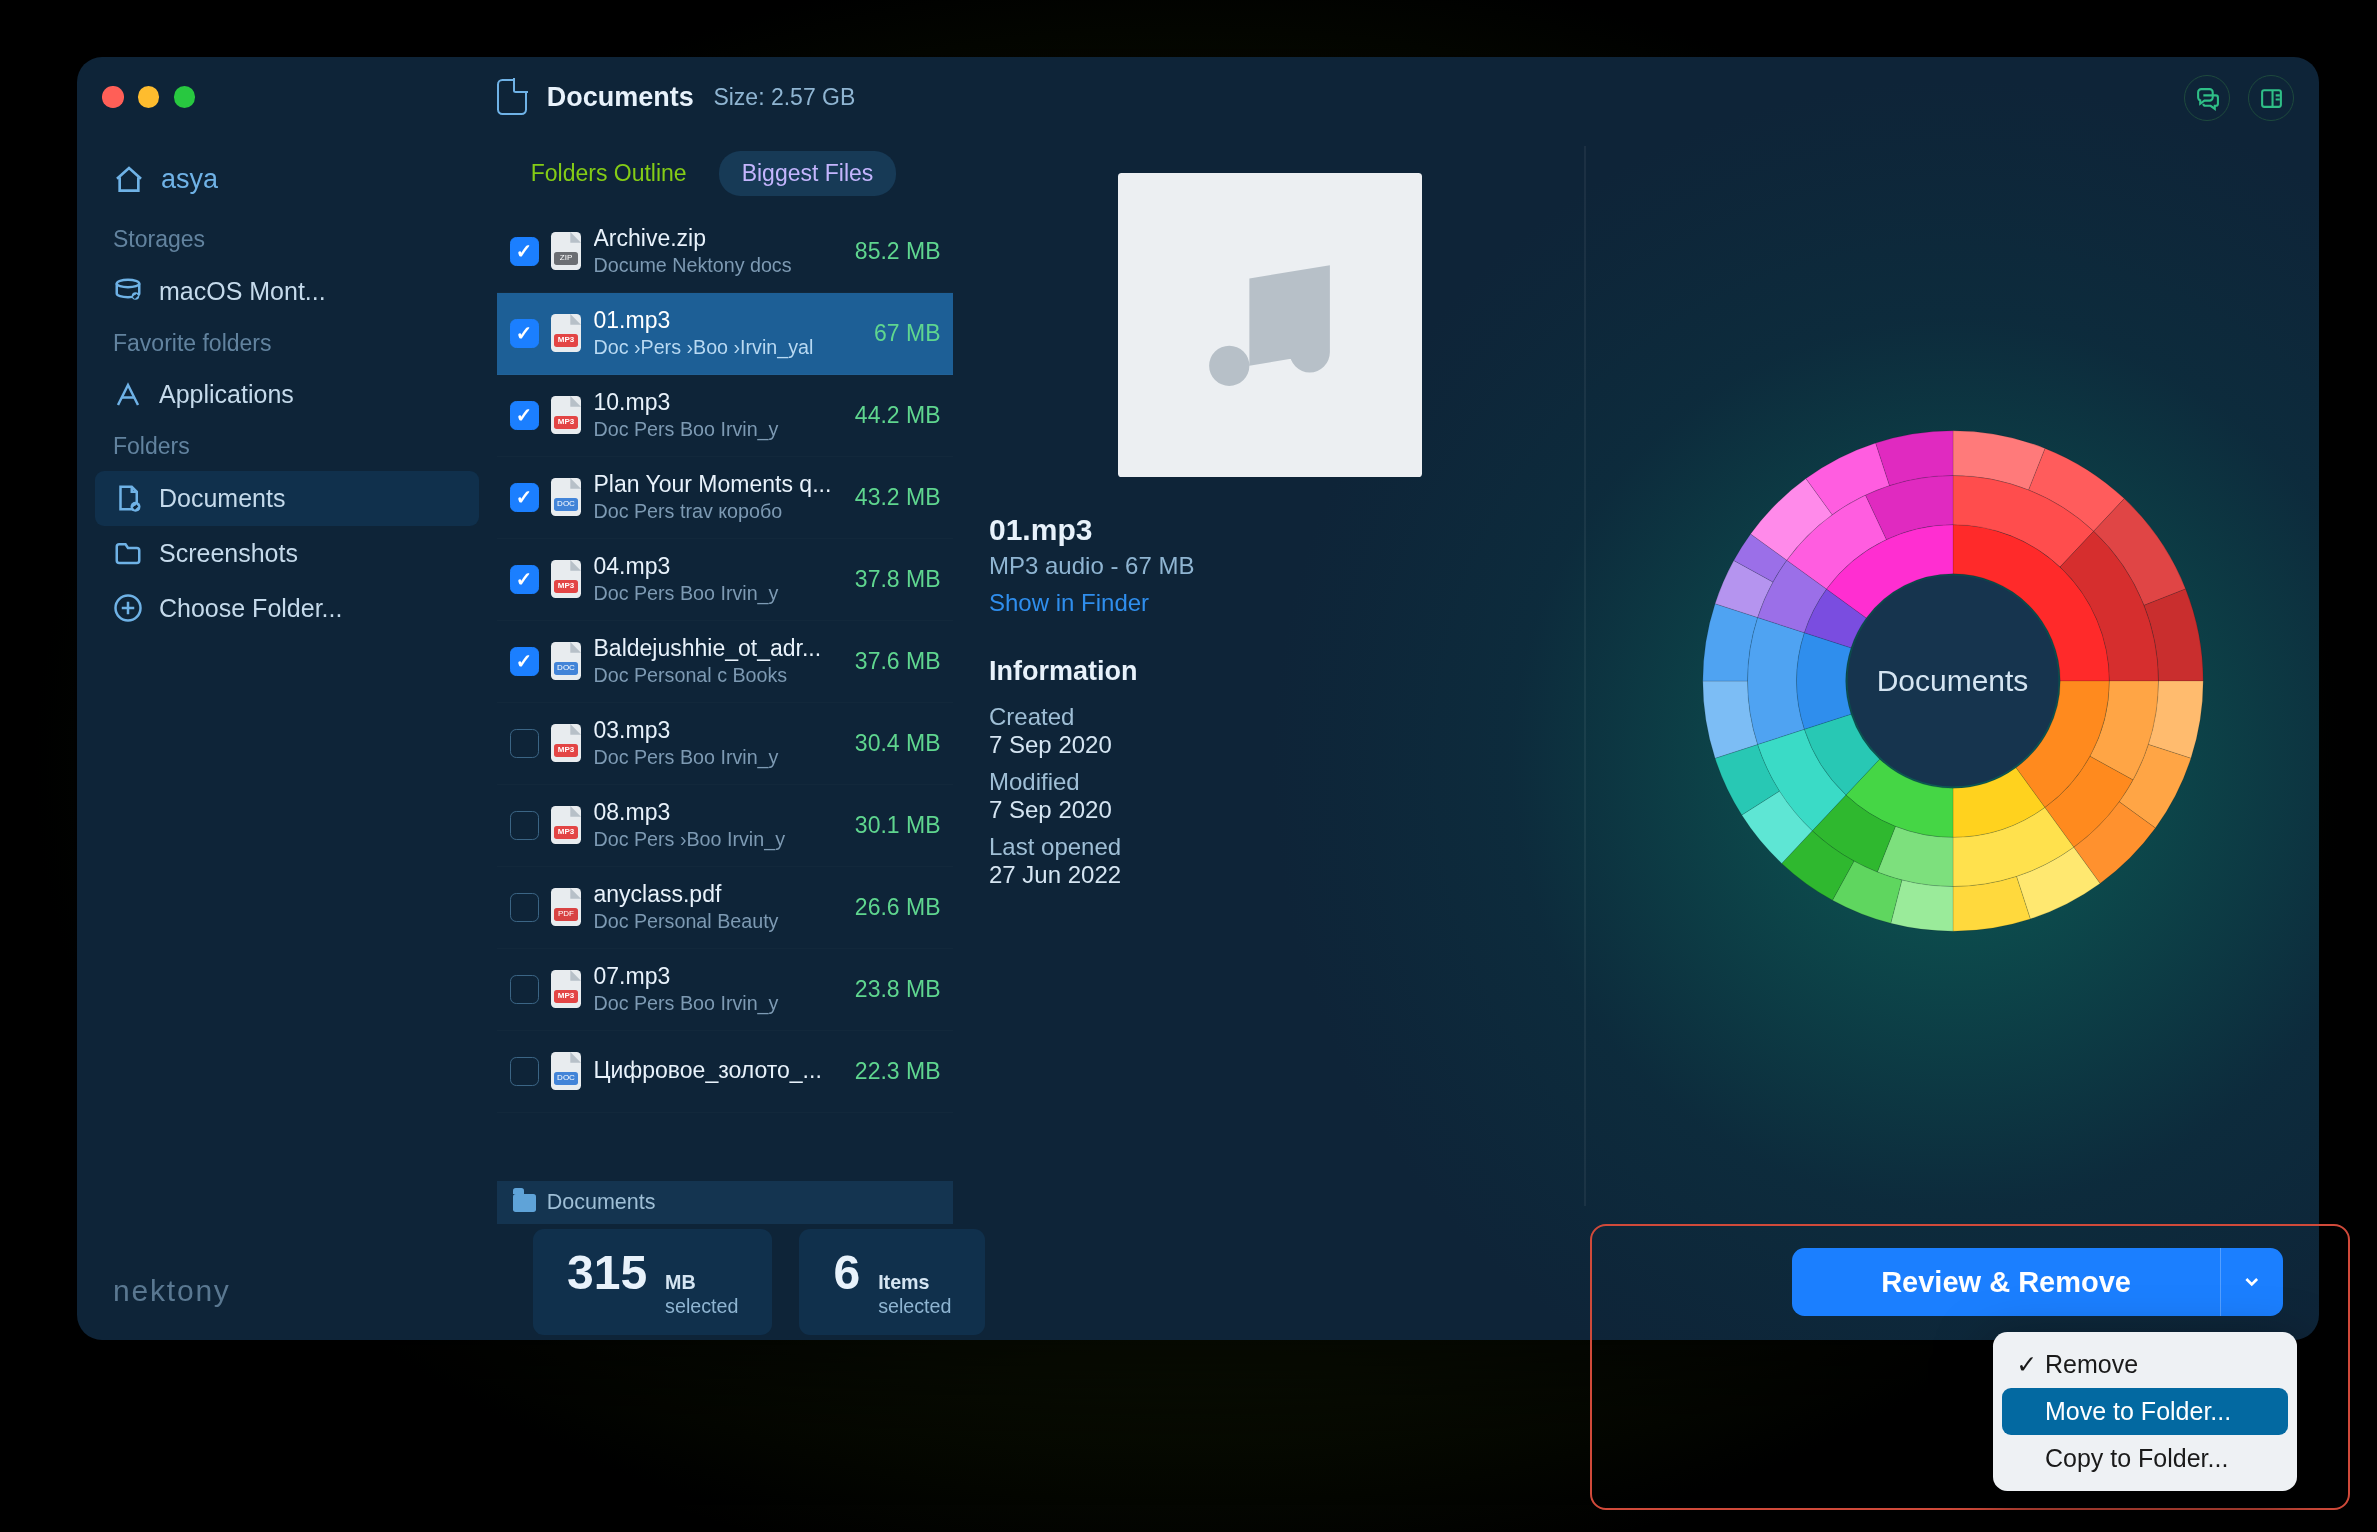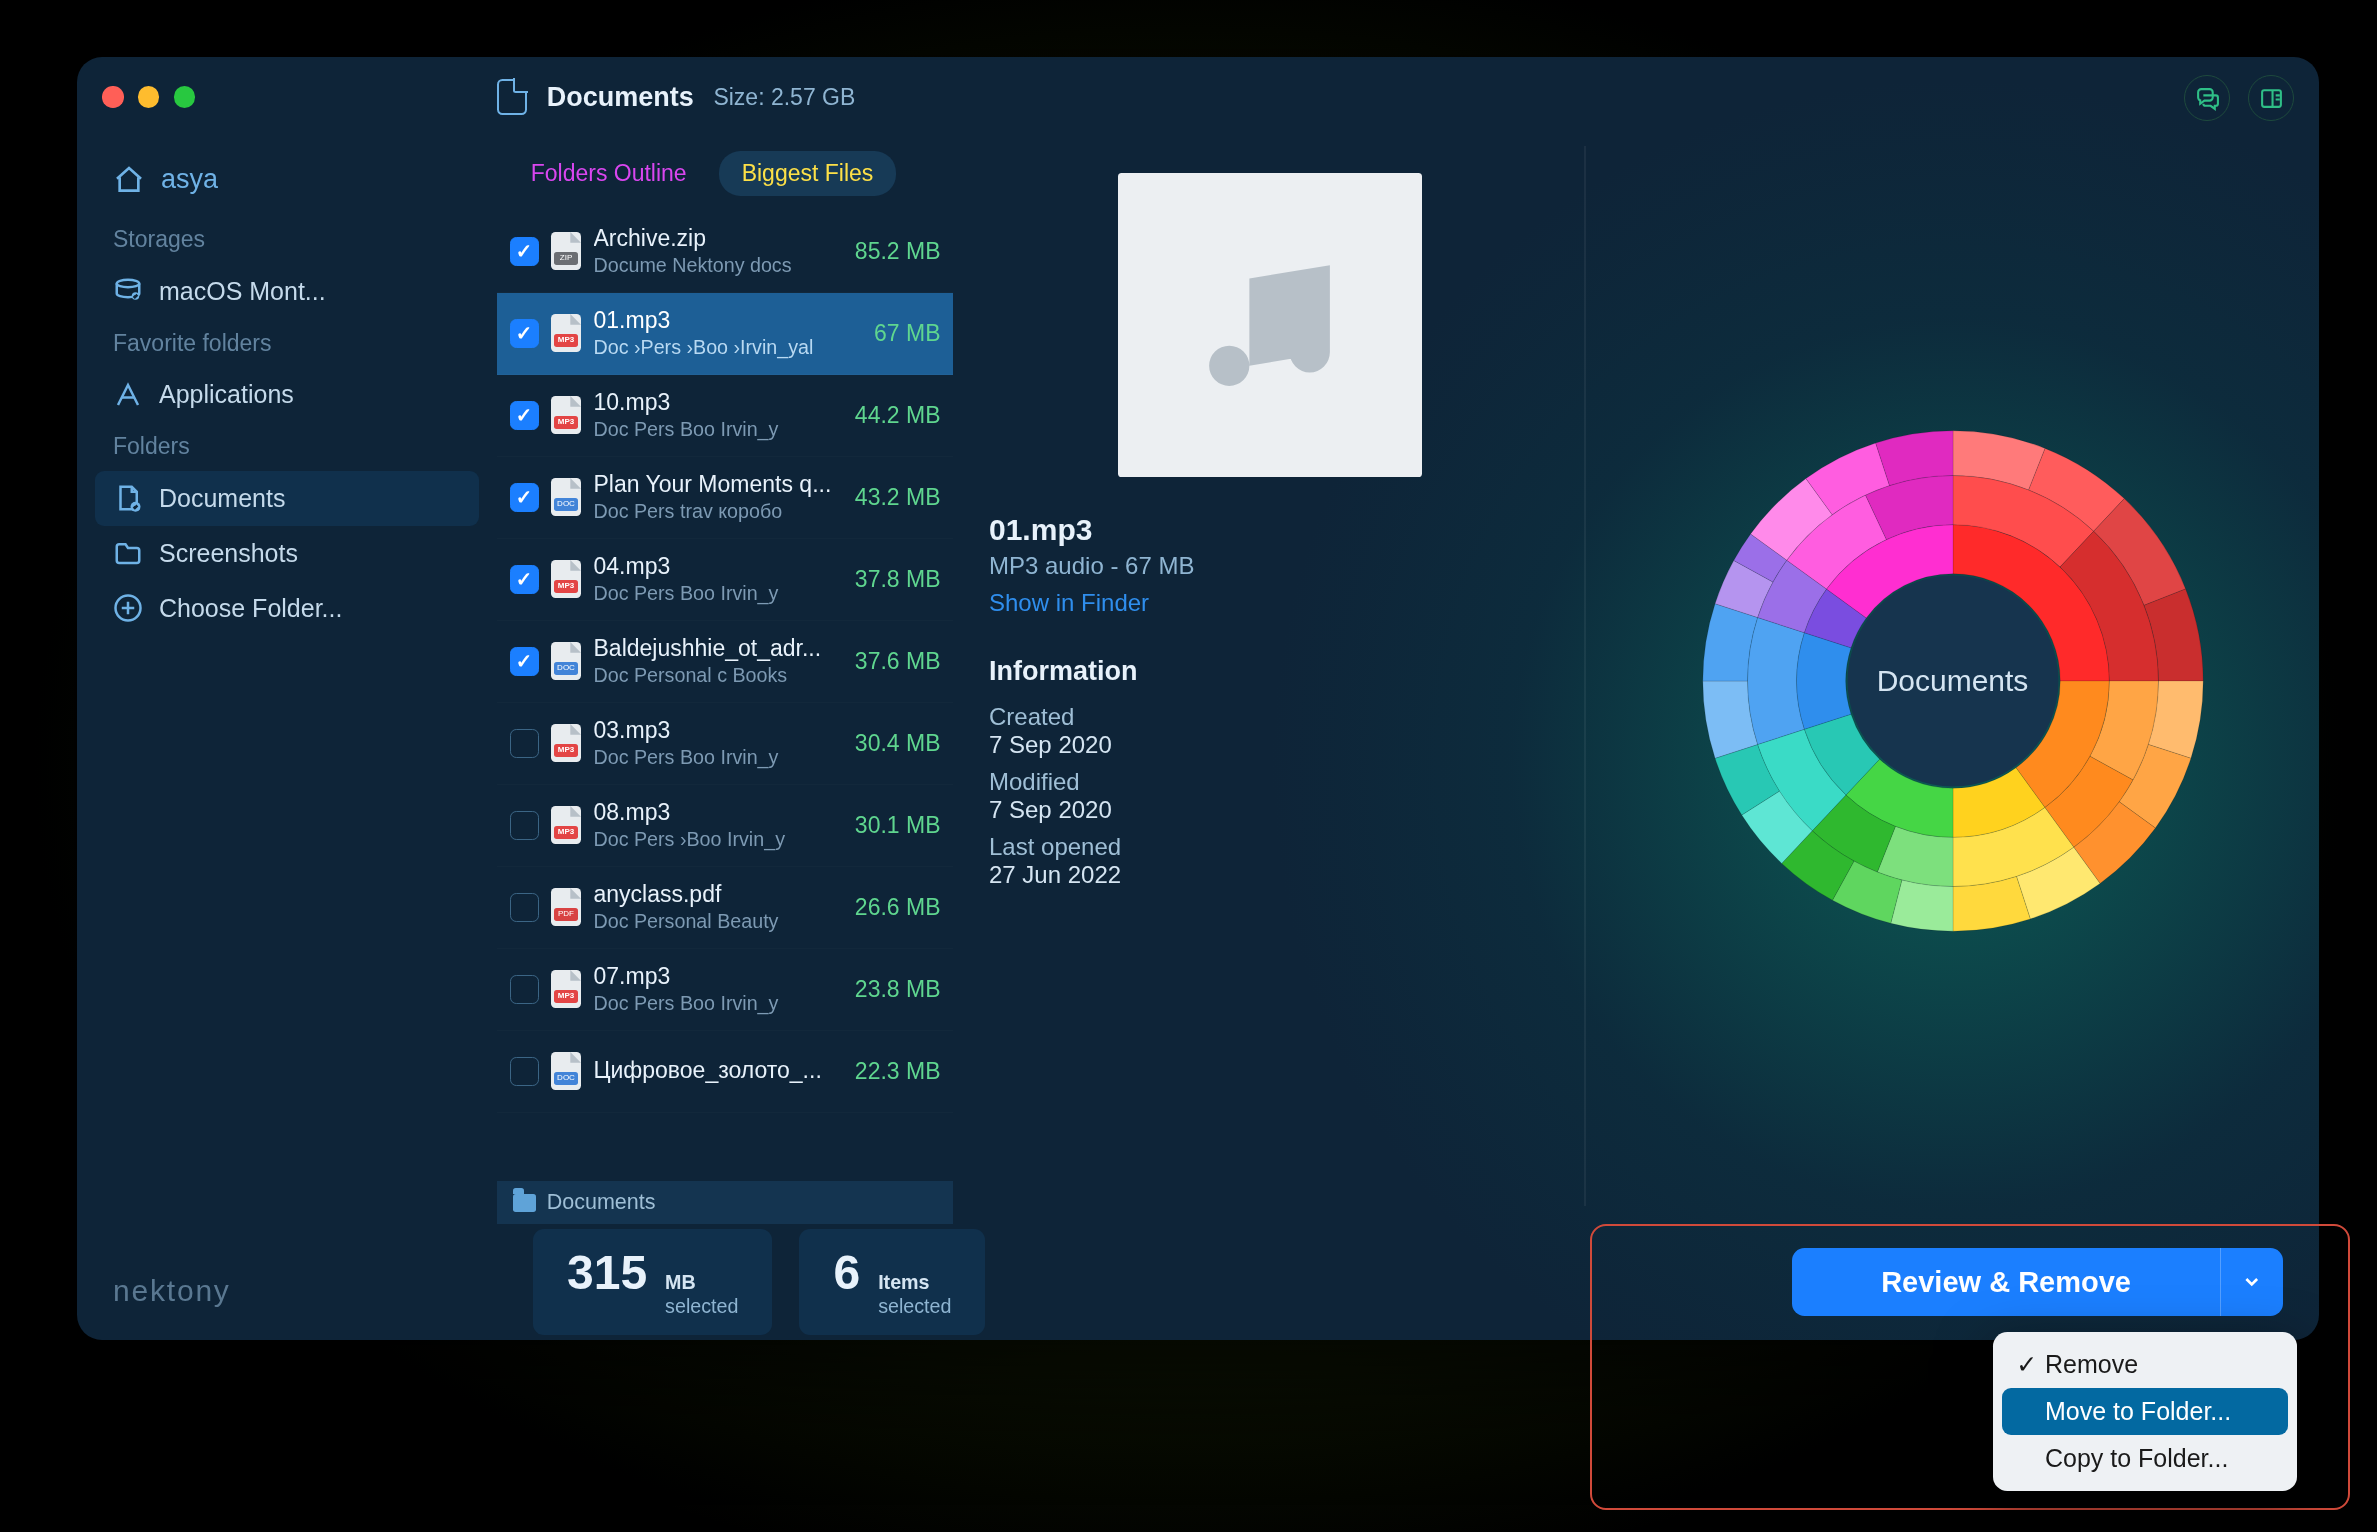--- a/index.html
+++ b/index.html
@@ -52,22 +52,22 @@
 .side-item { display: flex; align-items: center; gap: 16px; padding: 12.5px 18px; border-radius: 9px; color: #c5daeb; font-size: 25px; cursor: pointer; }
 .side-item.active { background: #10304c; }
 .side-item svg, .side-item .ico-wrap { width: 30px; height: 30px; flex-shrink: 0; color: #6fb2e6; }
 
 .logo { position: absolute; left: 36px; bottom: 32px; color: #5a7891; font-size: 30px; letter-spacing: 1.8px; }
 
 .content { position: absolute; left: 420px; top: 80px; right: 0; bottom: 116px; display: flex; }
 
 .column-files { width: 456px; display: flex; flex-direction: column; }
 .tabs { display: flex; gap: 9px; padding: 14.3px 10.7px; }
-.tab { padding: 9px 23px; border-radius: 21.5px; color: #d946ef; font-size: 23px; cursor: pointer; }
-.tab.active { background: #173a56; color: #fde047; }
+.tab { padding: 9px 23px; border-radius: 21.5px; color: #84cc16; font-size: 23px; cursor: pointer; }
+.tab.active { background: #173a56; color: #c4b5fd; }
 
 .file-list { flex: 1; overflow: hidden; display: flex; flex-direction: column; }
 .file-row { display: flex; align-items: center; gap: 12.5px; padding: 9px 12.5px; height: 82px; border-bottom: 0.9px solid rgba(255,255,255,0.02); cursor: pointer; }
 .file-row.selected { background: #1d5f96; }
 .chk { width: 29px; height: 29px; border-radius: 6.3px; border: 1.8px solid #3b6585; display: flex; align-items: center; justify-content: center; flex-shrink: 0; }
 .chk.on { background: #1b7fff; border-color: #1b7fff; }
 .chk.on::after { content: "✓"; color: #fff; font-size: 19.7px; font-weight: bold; }
 
 .ftype { width: 30px; height: 38px; border-radius: 4.5px; flex-shrink: 0; background: #e8ecef; position: relative; }
 .ftype::before { content: ""; position: absolute; right: 0; top: 0; width: 10.7px; height: 10.7px; background: #b7c0c8; clip-path: polygon(0 0, 100% 100%, 0 100%); }

